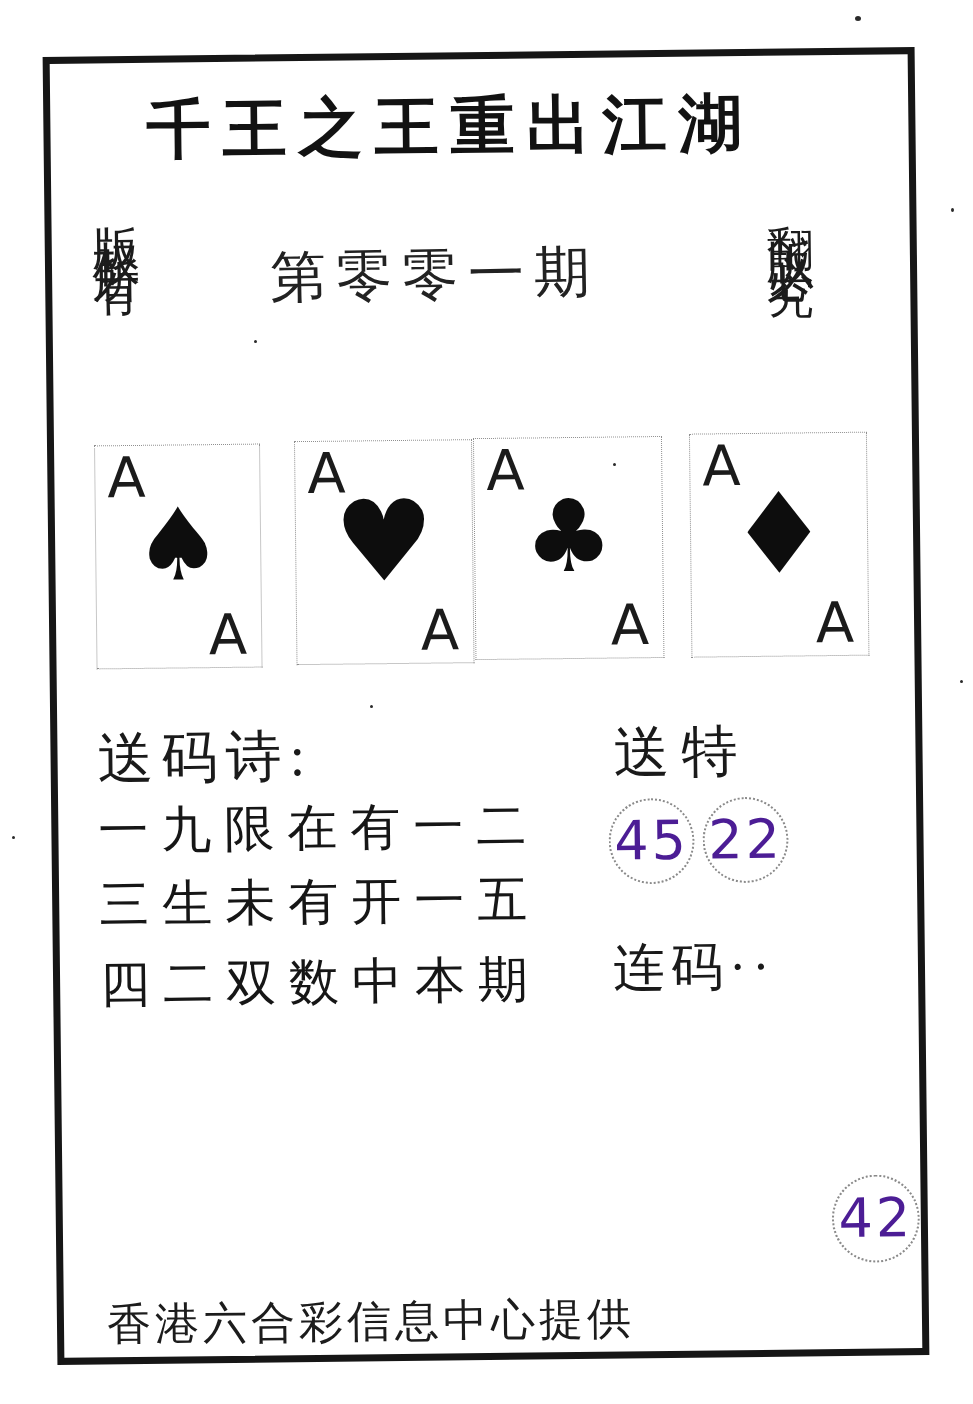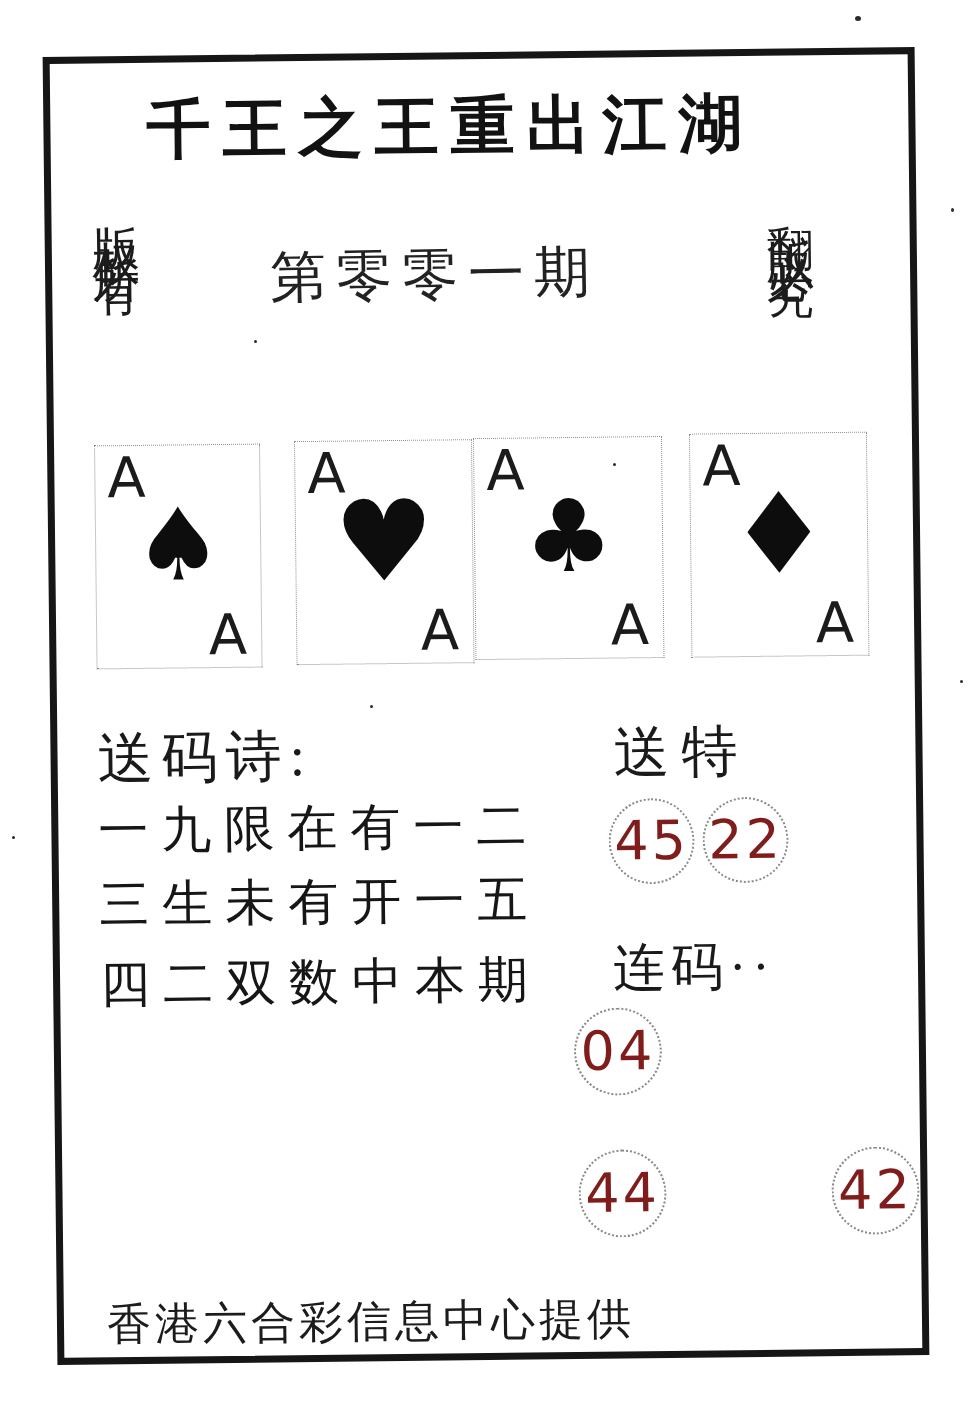--- a/index.html
+++ b/index.html
@@ -59,32 +59,32 @@
   .poem-line.l2{top:808px;}
   .poem-line.l3{top:888px;}
   
   .special-label{position:absolute;left:556px;top:658px;font-size:56px;
     letter-spacing:12px;white-space:nowrap;}
   .connected-label{position:absolute;left:553px;top:876px;font-size:52px;
     letter-spacing:6px;white-space:nowrap;}
   .circle{
     position:absolute;box-sizing:border-box;border:2px dotted #8a8a8a;
     border-radius:50%;display:flex;align-items:center;justify-content:center;
-    font-family:"DejaVu Sans", sans-serif;color:#7f1d1d;
+    font-family:"DejaVu Sans", sans-serif;color:#4c1d95;
     font-size:54px;letter-spacing:3px;line-height:1;
   }
   .c-45{left:550px;top:741px;width:86px;height:86px;}
   .c-22{left:644px;top:741px;width:86px;height:86px;}
   .c-10{left:746px;top:741px;width:86px;height:86px;}
   .c-04{left:513px;top:950px;width:88px;height:88px;}
   .c-33{left:633px;top:950px;width:88px;height:88px;}
   .c-36{left:765px;top:950px;width:88px;height:88px;}
   .c-44{left:516px;top:1092px;width:88px;height:88px;}
   .c-07{left:642px;top:1092px;width:88px;height:88px;}
-  .c-42{left:769px;top:1092px;width:88px;height:88px;}
+  .c-42{left:769px;top:1120px;width:88px;height:88px;}
   
   .footer{position:absolute;left:43px;top:1232px;font-size:44px;
     letter-spacing:4px;white-space:nowrap;color:#1c1c1c;}
   
   .speck{position:absolute;background:#2a2a2a;border-radius:50%;}
 </style>
 </head>
 <body>
 
 <div class="sheet">
@@ -120,22 +120,20 @@
   <div class="poem-heading">送码诗:</div>
   <div class="poem-line l1">一九限在有一二</div>
   <div class="poem-line l2">三生未有开一五</div>
   <div class="poem-line l3">四二双数中本期</div>
 
   <div class="special-label">送特</div>
   <div class="circle c-45">45</div>
   <div class="circle c-22">22</div>
 
   <div class="connected-label">连码··</div>
-  <div class="circle c-04">04</div>
-  <div class="circle c-44">44</div>
   <div class="circle c-42">42</div>
 
   <div class="footer">香港六合彩信息中心提供</div>
 
 </div>
 
 <div class="speck" style="left:855px;top:16px;width:6px;height:5px;"></div>
 <div class="speck" style="left:700px;top:101px;width:3px;height:3px;"></div>
 <div class="speck" style="left:951px;top:208px;width:3px;height:4px;"></div>
 <div class="speck" style="left:12px;top:836px;width:3px;height:3px;"></div>

